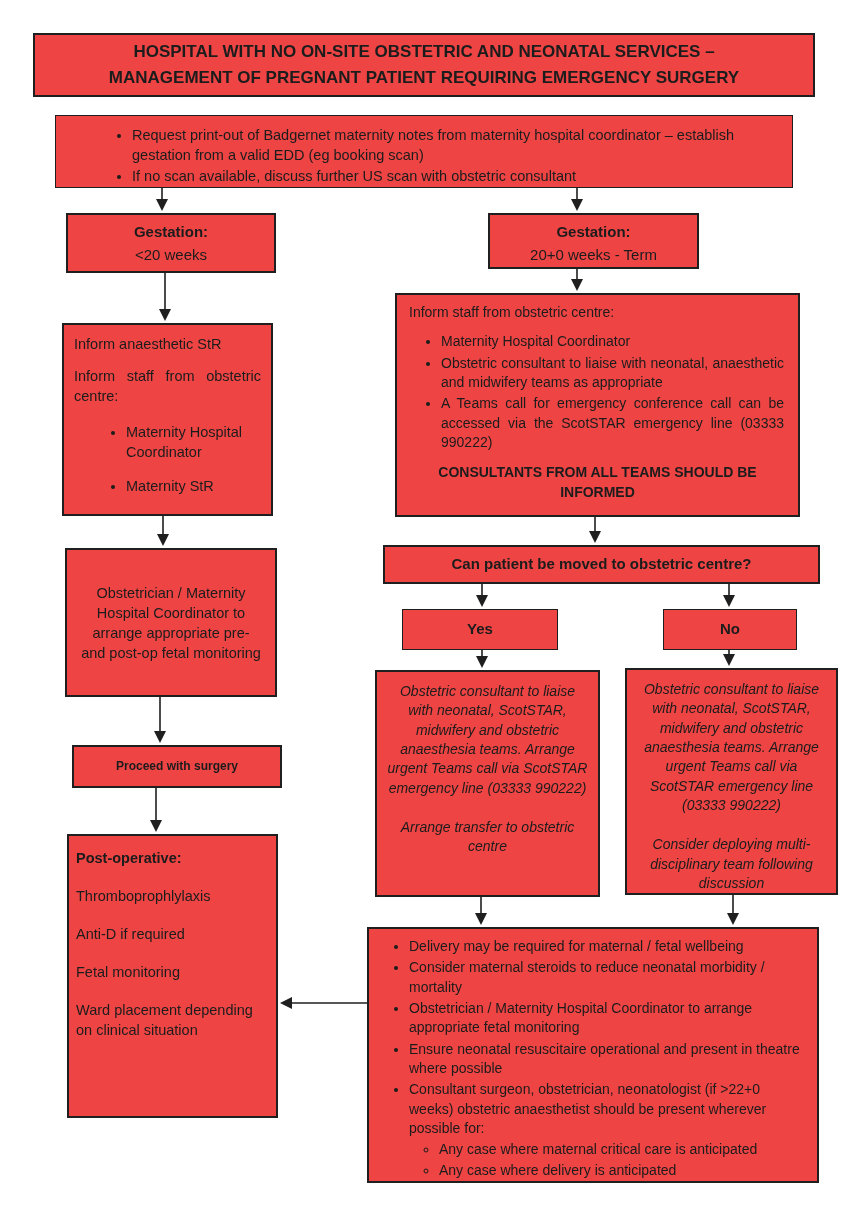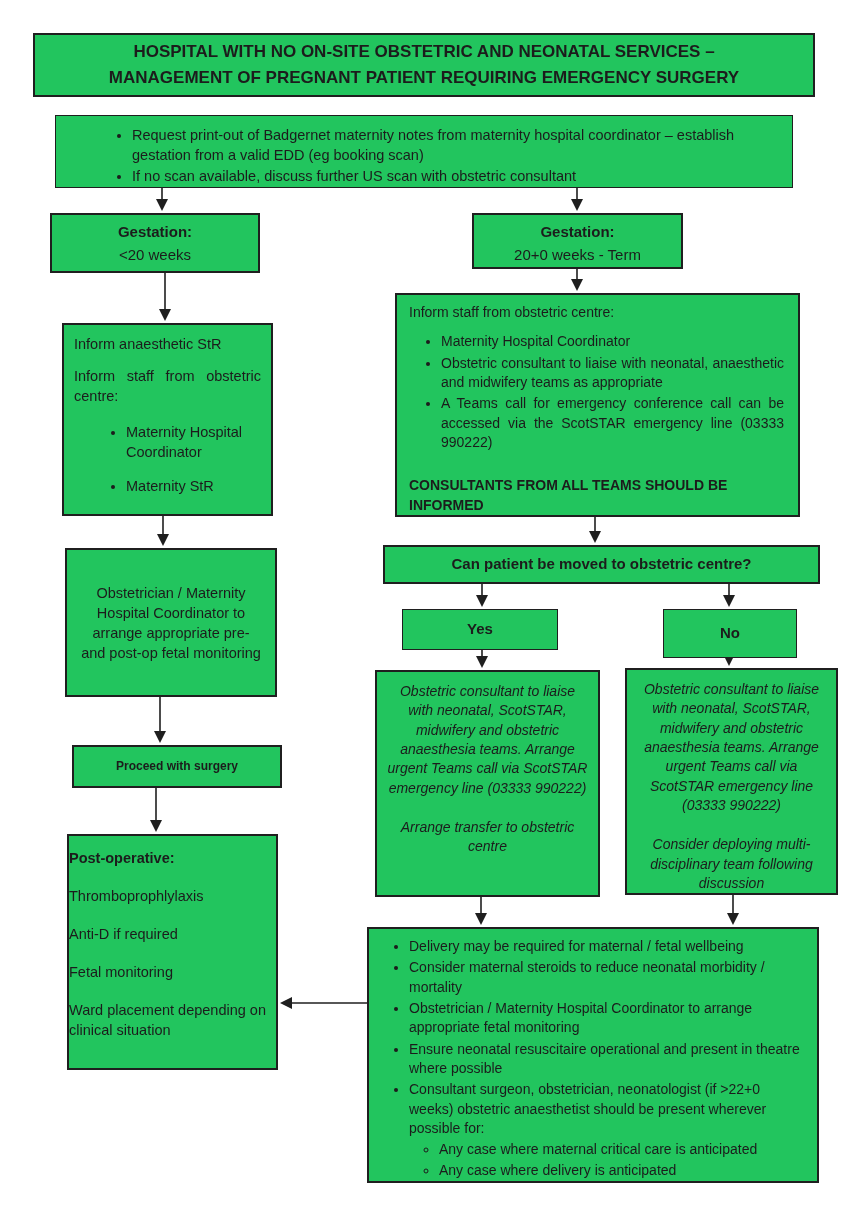--- a/index.html
+++ b/index.html
@@ -4,73 +4,73 @@
 <style>
   html,body { margin:0; padding:0; background:#fff; }
   #canvas {
     position:relative; width:848px; height:1206px;
     background:#ffffff;
     font-family:"Liberation Sans","DejaVu Sans",sans-serif;
     color:#1c1c1c;
   }
   .box {
     position:absolute; box-sizing:border-box;
-    border:2px solid #1f1f1f; background:#22c55e;
+    border:2px solid #1f1f1f; background:#ef4444;
     font-size:14.5px; line-height:1.38;
   }
   .bold { font-weight:700; }
   .just { text-align:justify; }
 
   #title-box { left:33px; top:33px; width:782px; height:64px;
                display:flex; flex-direction:column; justify-content:center;
                font-size:17px; font-weight:700; text-align:center; line-height:1.55; }
 
   #intro-box { left:55px; top:115px; width:738px; height:73px; border-width:1px;
                display:flex; align-items:flex-end; }
   #intro-box ul { margin:0; padding-left:76px; }
   #intro-box li { padding-right:14px; margin:1px 0; }
 
-  .gest { padding-top:6px; text-align:center; font-size:15px; line-height:1.5; }
+  .gest { padding-top:6px; text-align:center; font-size:15px; line-height:1.5;margin-left:16px; }
   #gest-left  { left:50px;  top:213px; width:210px; height:60px; }
   #gest-right { left:472px; top:213px; width:211px; height:56px; }
 
   #inform-left { left:62px; top:323px; width:211px; height:193px; padding:9px 10px; font-size:14.5px; }
   #inform-left p { margin:0 0 12px 0; }
   #inform-left ul { margin:16px 0 0 0; padding-left:52px; }
   #inform-left li { margin-bottom:14px; }
 
   #inform-right { left:395px; top:293px; width:405px; height:224px; padding:8px 12px; font-size:14px; }
   #inform-right .heading { margin:0 0 10px 0; }
   #inform-right ul { margin:0; padding-left:32px; }
   #inform-right li { margin-bottom:2px; padding-right:2px; }
-  #inform-right .note { margin-top:24px; font-weight:700; }
+  #inform-right .note { margin-top:11px; text-align:center; font-weight:700; }
 
   #decision-box { left:383px; top:545px; width:437px; height:39px;
                   display:flex; align-items:center; justify-content:center;
                   font-size:15px; font-weight:700; }
 
   .yn { display:flex; align-items:center; justify-content:center;
         font-size:15px; font-weight:700; border-width:1px; }
   #yes-box { left:402px; top:609px; width:156px; height:41px; }
-  #no-box  { left:663px; top:609px; width:134px; height:49px; }
+  #no-box  { left:663px; top:609px; width:134px; height:41px; }
 
   .branch { text-align:center; padding:10px 9px; font-size:14px;font-style:italic; }
   .branch .p2 { margin-top:20px; }
   #yes-branch { left:375px; top:670px; width:225px; height:227px; }
   #no-branch  { left:625px; top:668px; width:213px; height:227px; }
 
   #monitor-box { left:65px; top:548px; width:212px; height:149px;
                  display:flex; align-items:center; justify-content:center;
                  text-align:center; padding:8px 14px; font-size:14.5px; }
 
   #proceed-box { left:72px; top:745px; width:210px; height:43px;
                  display:flex; align-items:center; justify-content:center;
                  font-size:12px; font-weight:700; }
 
-  #postop-box { left:67px; top:834px; width:211px; height:236px; padding:12px 0; font-size:14.5px; }
+  #postop-box { left:67px; top:834px; width:211px; height:284px; padding:12px 7px; font-size:14.5px; }
   #postop-box .heading { font-weight:700; margin:0 0 18px 0; }
   #postop-box p { margin:0 0 18px 0; }
 
   #bottom-box { left:367px; top:927px; width:452px; height:256px; padding:8px 6px; font-size:14px; }
   #bottom-box ul.main { margin:0; padding-left:34px; }
   #bottom-box ul.main > li { margin-bottom:2px; padding-right:4px; }
   #bottom-box ul.sub { margin:2px 0 0 0; padding-left:30px; list-style:circle; }
   #bottom-box ul.sub > li { margin-bottom:2px; }
 
   #arrows { position:absolute; left:0; top:0; pointer-events:none; }

